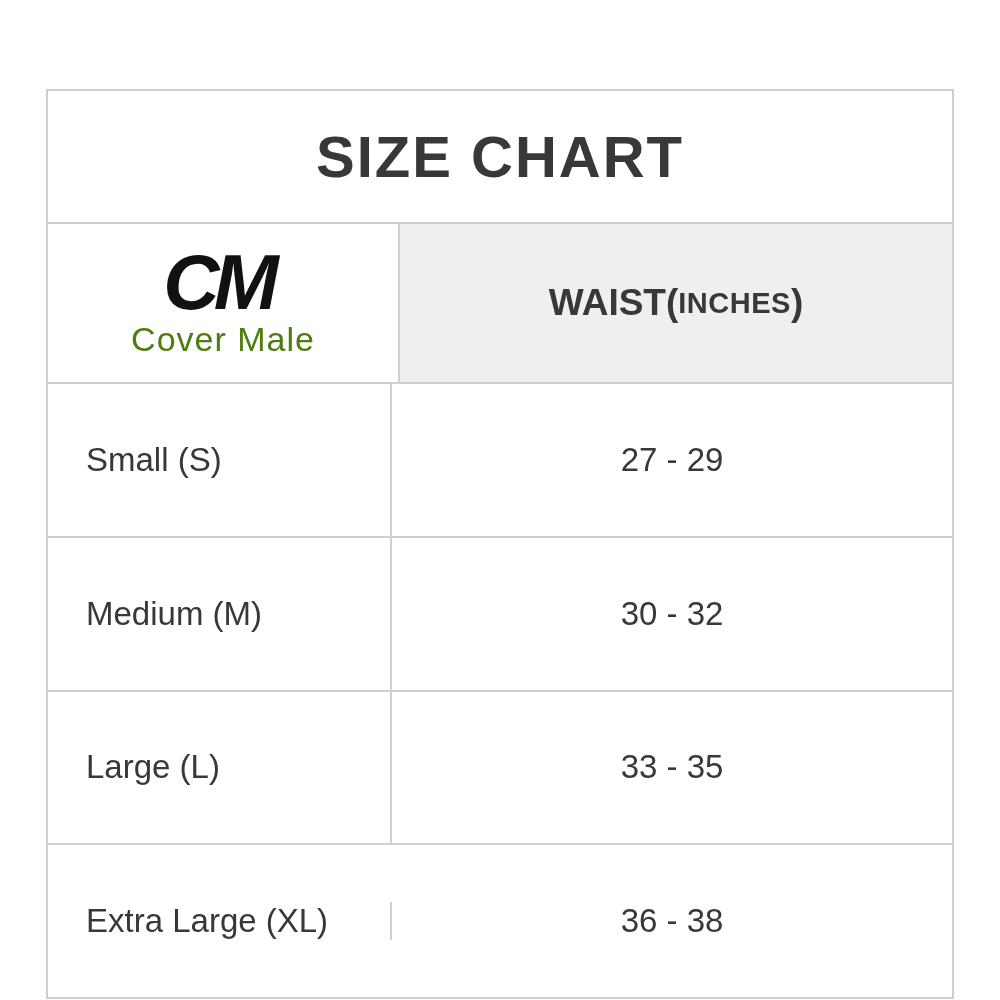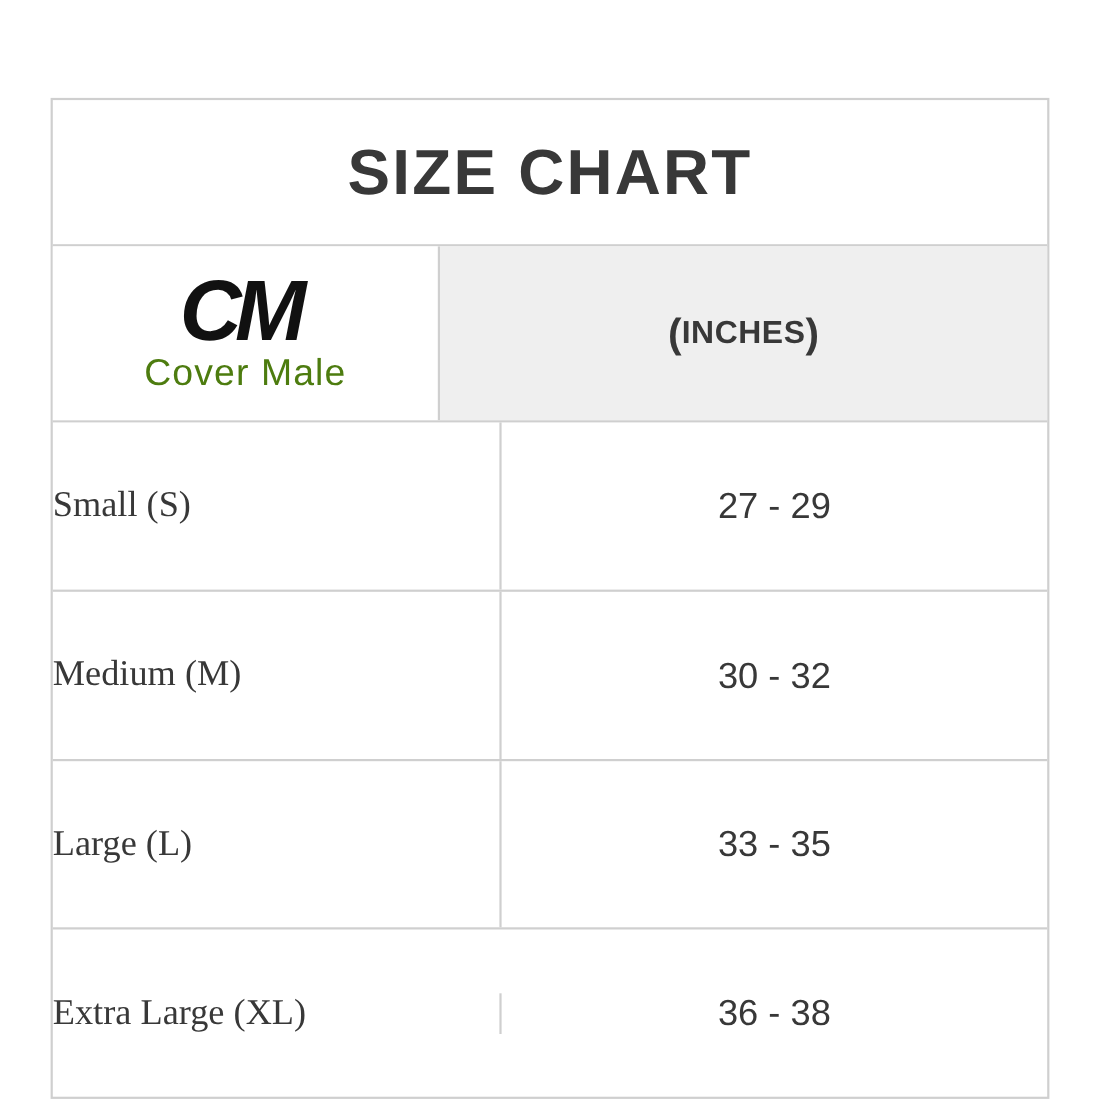--- a/index.html
+++ b/index.html
@@ -78,28 +78,28 @@
   .waist-label { font-size: 37px; }
   .waist-paren { font-size: 37px; }
   .waist-unit { font-size: 29px; letter-spacing: 0.5px; }
   .data-row {
     flex: 1;
     border-bottom: 2px solid #cfcfcf;
     display: flex;
   }
   .data-row:last-child { border-bottom: none; align-items: center; }
   .size-cell {
-    width: 408px;
+    width: 344px;
     flex: none;
     border-right: 2px solid #cfcfcf;
     display: flex;
     align-items: center;
+    padding-left: 38px;
     font-size: 33px;
     color: #383838;
-    font-family: Liberation Serif, serif;
   }
   .waist-cell {
     flex: 1;
     display: flex;
     align-items: center;
     justify-content: center;
     font-size: 33px;
     color: #383838;
   }
 </style>
@@ -111,20 +111,21 @@
   <div class="title-row">
     <div class="chart-title">SIZE CHART</div>
   </div>
 
   <div class="header-row">
     <div class="logo-cell">
       <div class="logo-mark">CM</div>
       <div class="logo-sub">Cover Male</div>
     </div>
     <div class="waist-header-cell">
+      <span class="waist-label">WAIST </span>
       <span class="waist-paren">(</span>
       <span class="waist-unit">INCHES</span>
       <span class="waist-paren">)</span>
     </div>
   </div>
 
   <div class="data-row">
     <div class="size-cell">Small (S)</div>
     <div class="waist-cell">27 - 29</div>
   </div>

